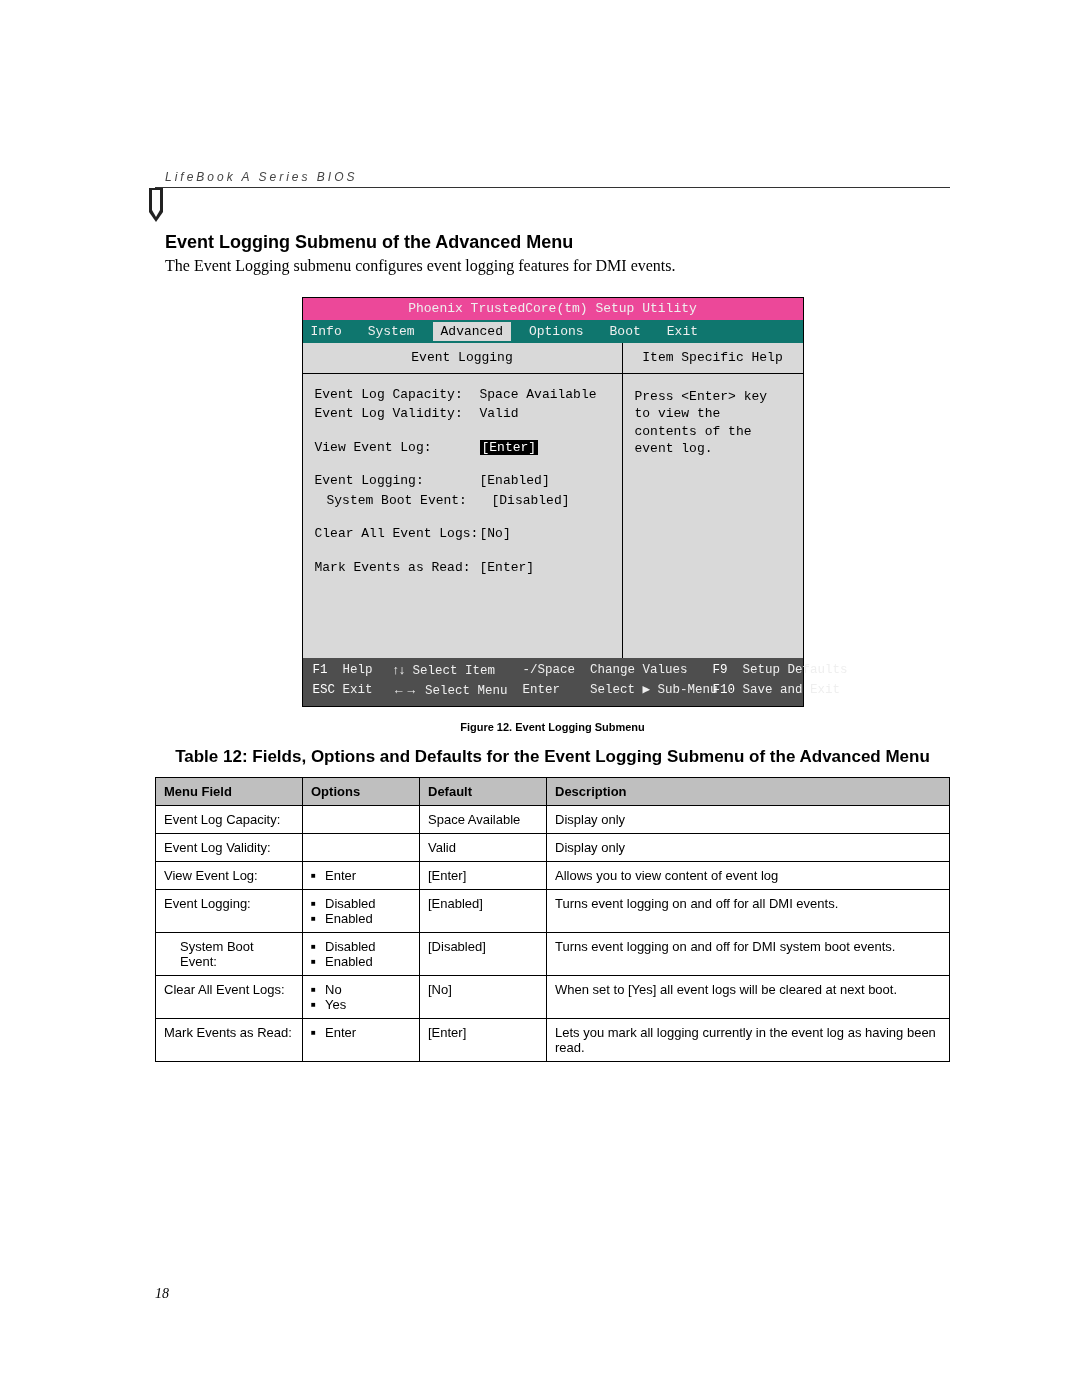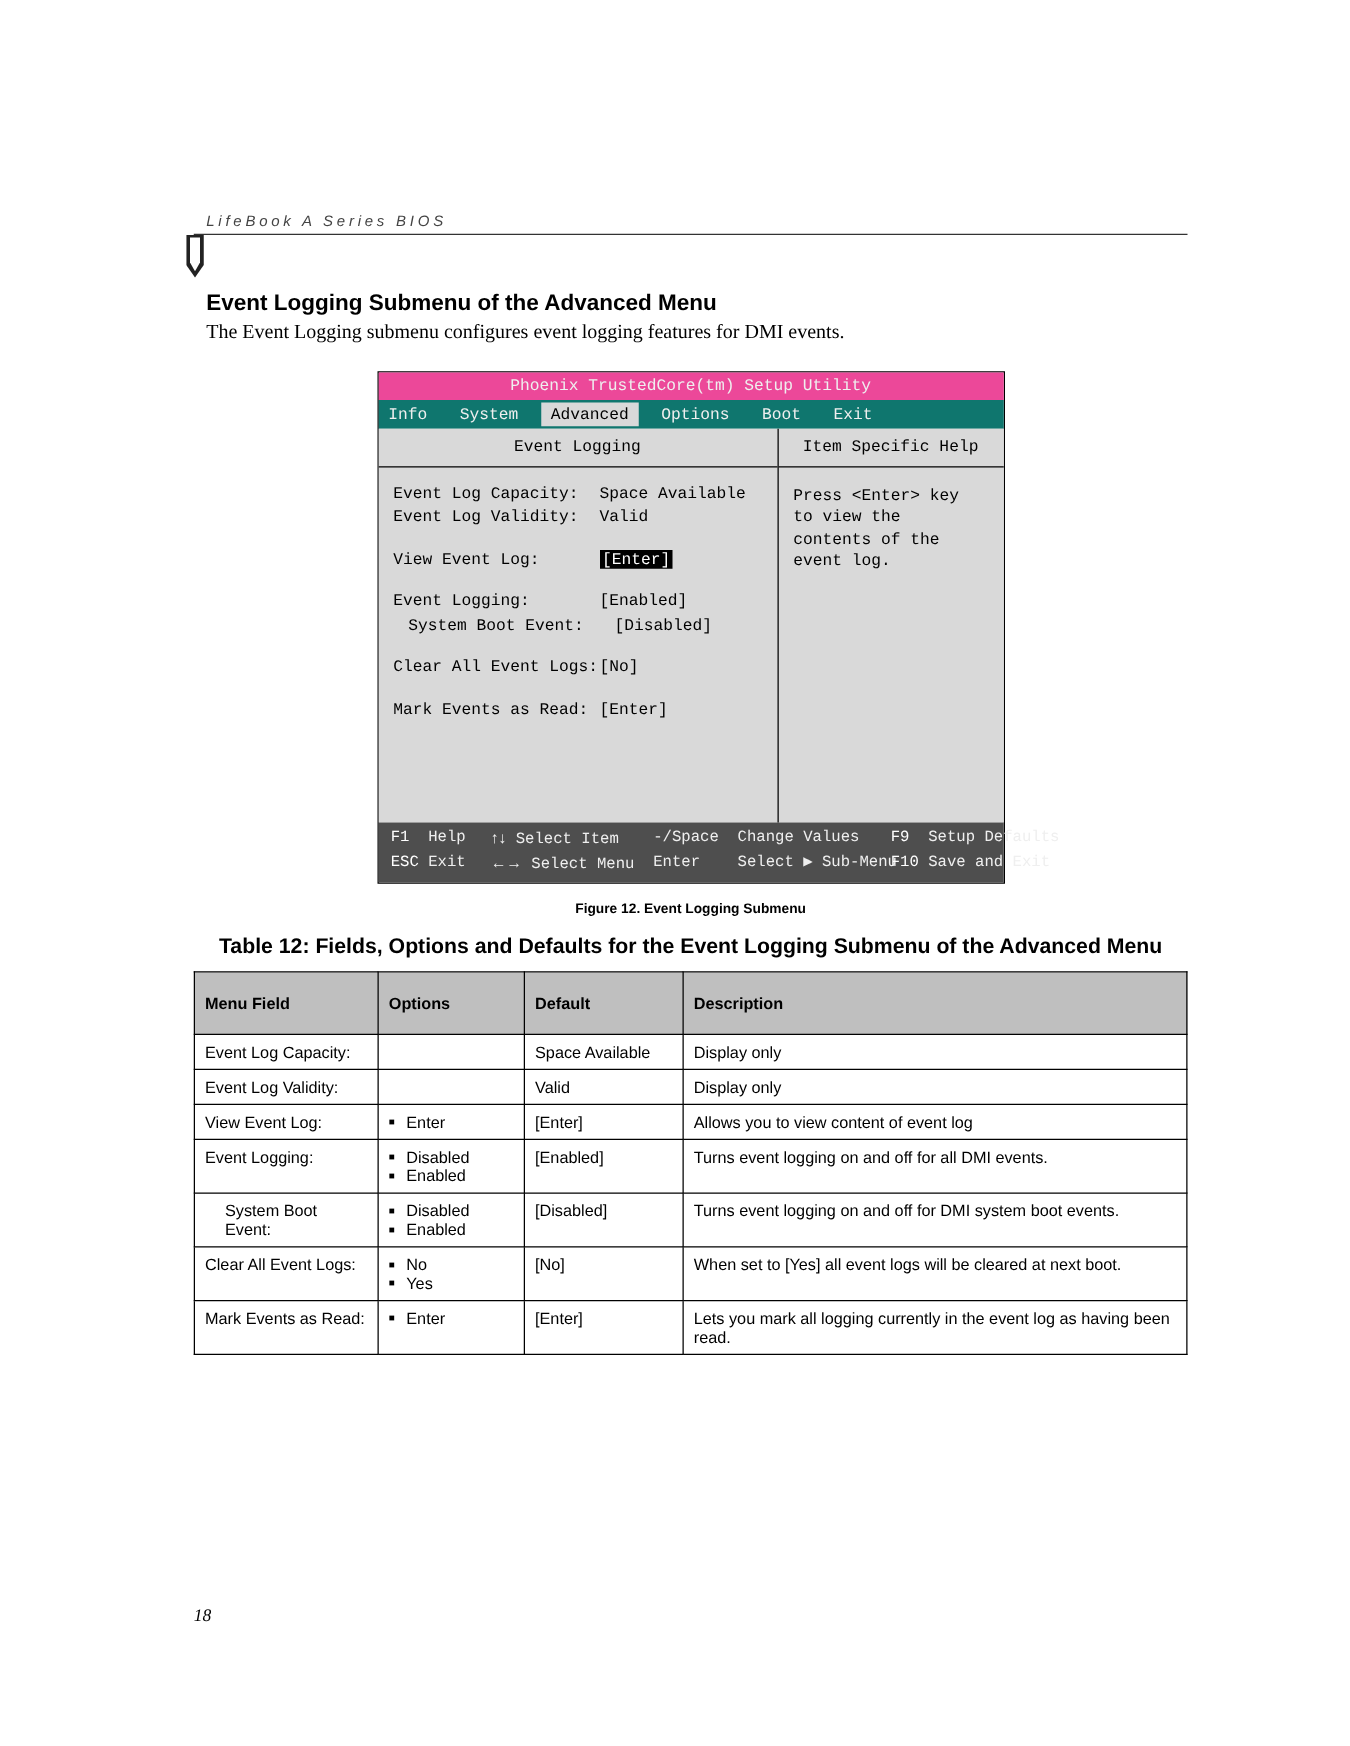--- a/index.html
+++ b/index.html
@@ -150,21 +150,21 @@
   table.spec {
     width: 100%;
     border-collapse: collapse;
     font-family: "Helvetica Neue", Arial, sans-serif;
     font-size: 13px;
   }
   table.spec th {
     background: #bfbfbf;
     border: 1px solid #000;
     text-align: left;
-    padding: 17px 8px;
+    padding: 6px 8px;
     font-weight: bold;
   }
   table.spec td {
     border: 1px solid #000;
     padding: 6px 8px;
     vertical-align: top;
   }
   table.spec td.indent { padding-left: 24px; }
   ul.opts {
     list-style: none;

